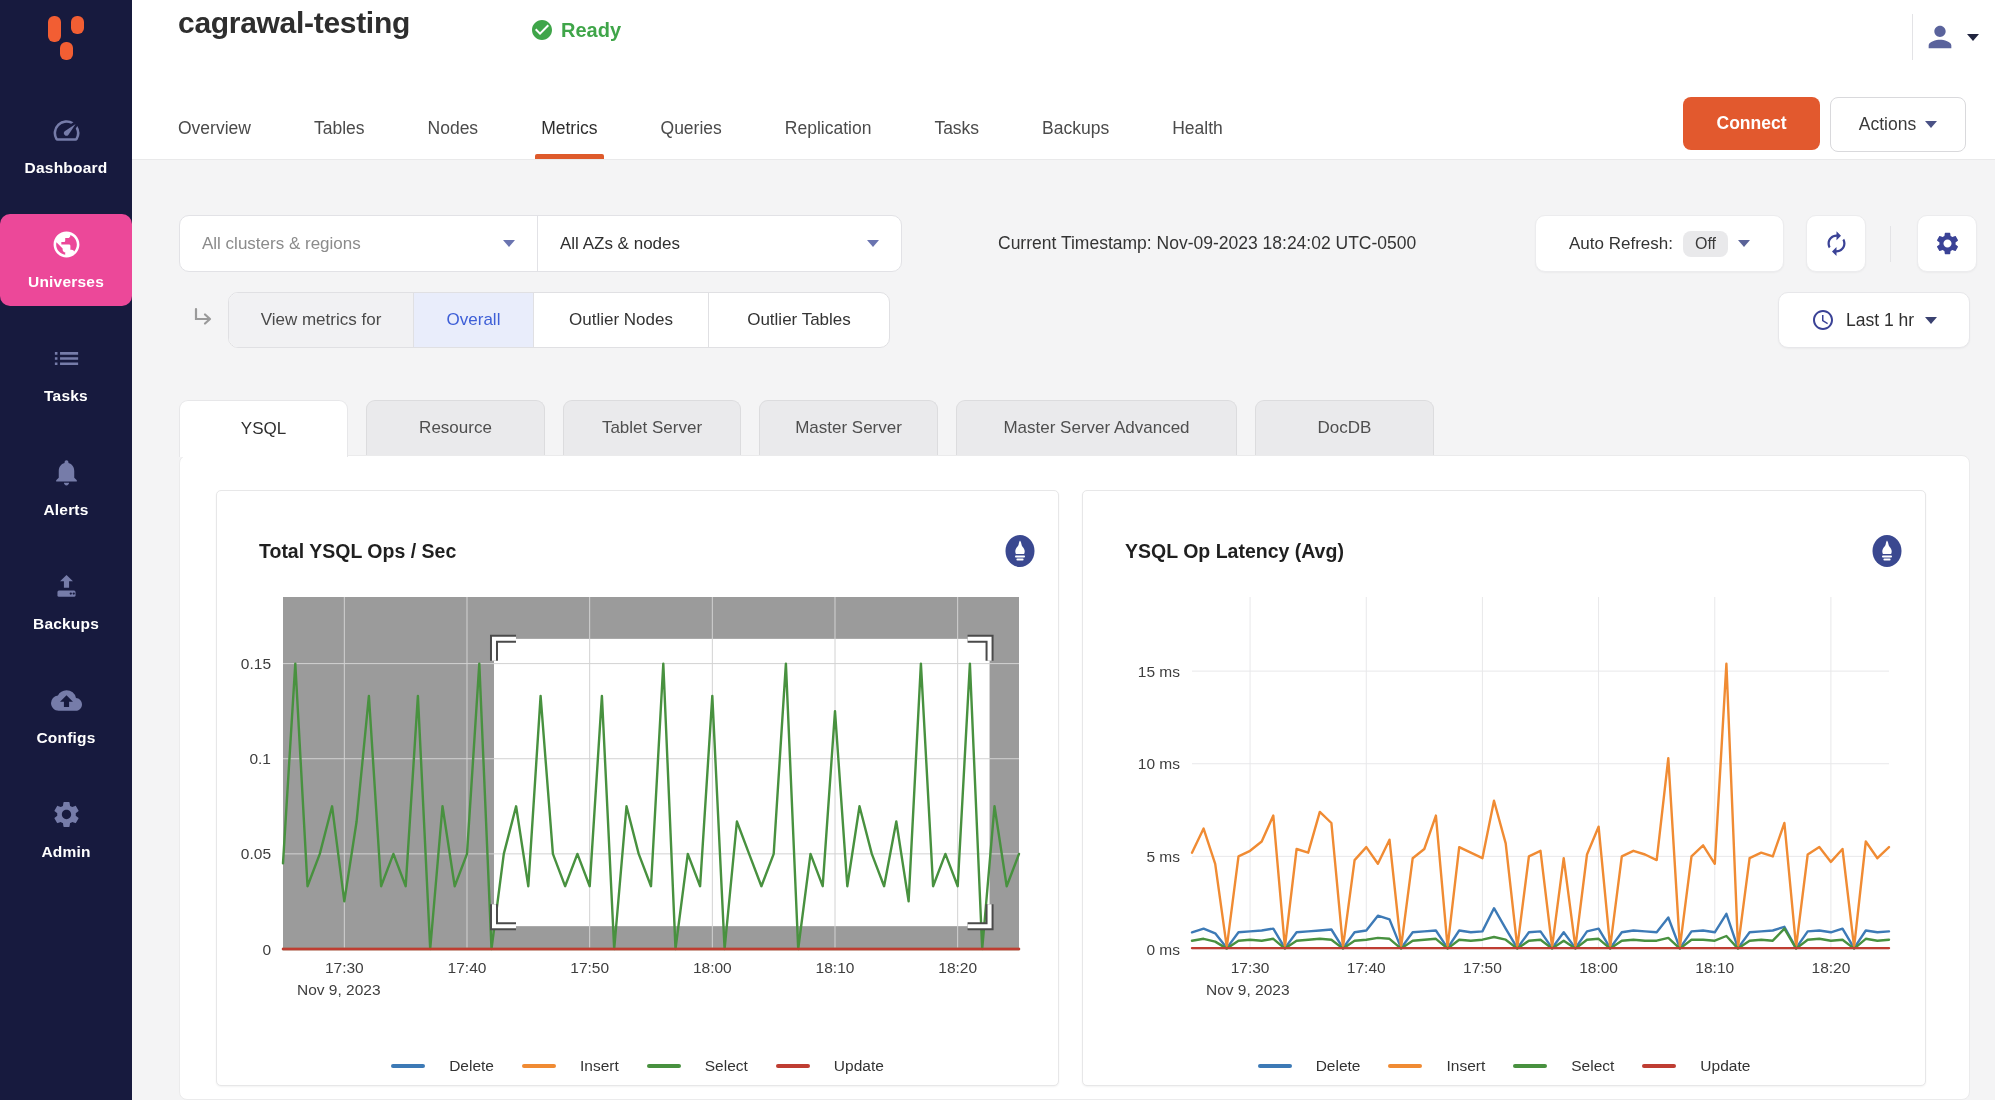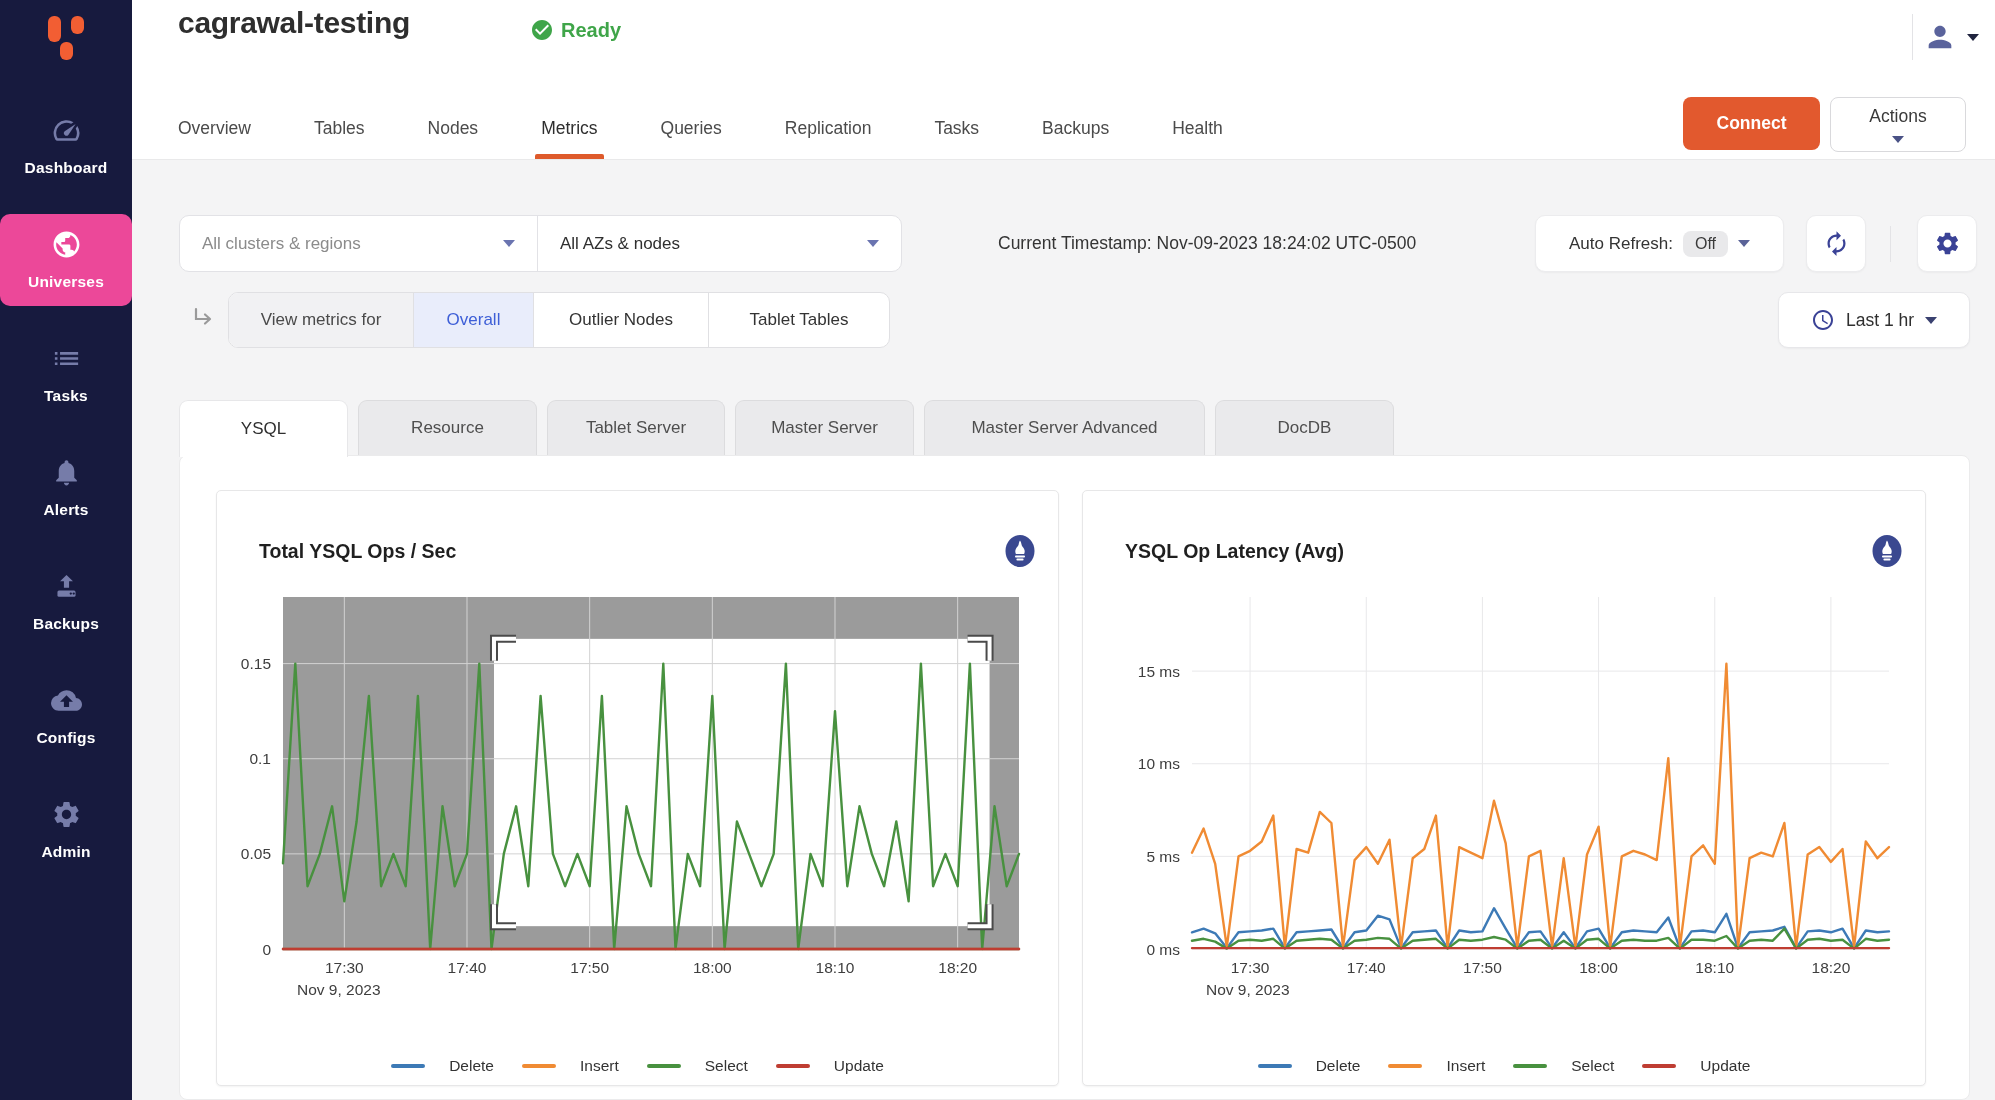--- a/index.html
+++ b/index.html
@@ -20,21 +20,21 @@
   #ready-badge span{color:#3fa549;font-size:20px;font-weight:700;}
   #user-area{position:absolute;right:16px;top:14px;display:flex;align-items:center;gap:10px;}
   .vdivider{width:1px;height:46px;background:#e3e3e6;}
   #nav-row{position:absolute;left:46px;bottom:0;height:62px;display:flex;align-items:center;gap:63px;}
   .nav-item{position:relative;font-size:17.5px;color:#4b4b4b;height:100%;display:flex;align-items:center;cursor:pointer;}
   .nav-item.active{color:#2f2f2f;}
   .nav-item.active::after{content:"";position:absolute;left:-6px;right:-6px;bottom:0;height:5px;background:#de5a2b;border-radius:2px 2px 0 0;}
   #connect-btn{position:absolute;right:175px;top:97px;width:137px;height:53px;background:#e2592e;border:none;border-radius:8px;
     color:#fff;font-size:17.5px;font-weight:700;font-family:inherit;cursor:pointer;}
   #actions-btn{position:absolute;right:29px;top:97px;width:134px;height:53px;background:#fff;border:1px solid #d9d9dc;border-radius:8px;
-    color:#3a3a3a;font-size:17.5px;font-family:inherit;cursor:pointer;display:flex;align-items:center;justify-content:center;gap:9px;flex-direction:column;}
+    color:#3a3a3a;font-size:17.5px;font-family:inherit;cursor:pointer;display:flex;align-items:center;justify-content:center;gap:9px;}
   .caret{width:0;height:0;border-left:6px solid transparent;border-right:6px solid transparent;border-top:7px solid #4a5286;}
   
   #content{position:absolute;left:132px;top:160px;width:1863px;height:940px;background:#f4f4f5;}
   #dd-group{position:absolute;left:47px;top:55px;width:723px;height:57px;background:#fff;border:1px solid #e2e2e6;border-radius:10px;
     display:flex;box-sizing:border-box;overflow:hidden;text-align:right;}
   .dd-cell{display:flex;align-items:center;justify-content:space-between;padding:0 22px;box-sizing:border-box;cursor:pointer;}
   .dd-cell:first-child{width:358px;border-right:1px solid #e2e2e6;}
   .dd-cell:last-child{flex:1;}
   .dd-placeholder{color:#8b8b8b;font-size:17px;}
   .dd-value{color:#2f2f2f;font-size:17px;}
@@ -54,21 +54,21 @@
   .vg-seg{display:flex;align-items:center;justify-content:center;font-size:17px;border-right:1px solid #e0e0e3;box-sizing:border-box;cursor:pointer;}
   .vg-seg:last-child{border-right:none;}
   .vg-label{width:185px;background:#f1f1f3;color:#4a4a4a;cursor:default;}
   .vg-overall{width:120px;background:#e9edfb;color:#3e5fd7;}
   .vg-nodes{width:175px;color:#333;}
   .vg-tables{width:180px;color:#333;}
   #time-range{position:absolute;left:1646px;top:132px;width:192px;height:56px;background:#fff;border:1px solid #e7e7ea;border-radius:10px;
     box-sizing:border-box;display:flex;align-items:center;justify-content:center;gap:11px;cursor:pointer;box-shadow:0 1px 2px rgba(0,0,0,.04);}
   #time-range span{font-size:17.5px;color:#2f2f2f;}
   
-  #metric-tabs{position:absolute;left:47px;top:240px;display:flex;gap:10px;align-items:center;z-index:2;}
+  #metric-tabs{position:absolute;left:47px;top:240px;display:flex;gap:18px;align-items:center;z-index:2;}
   .mtab{height:55px;box-sizing:border-box;border:1px solid #dcdcde;border-bottom:none;border-radius:9px 9px 0 0;background:#eaeaec;
     color:#4f4f4f;font-size:17px;display:flex;align-items:center;justify-content:center;cursor:pointer;}
   .mtab.active{height:57px;background:#fff;border-color:#e7e7e9;color:#2f2f2f;margin-bottom:-2px;}
   
   #panel{position:absolute;left:47px;top:295px;width:1791px;height:645px;background:#fff;border:1px solid #ebebec;border-radius:8px;box-sizing:border-box;z-index:1;}
   .chart-card{position:absolute;top:34px;width:843px;height:596px;background:#fff;border:1px solid #e7e7e8;border-radius:5px;
     box-shadow:0 1px 2px rgba(0,0,0,.05);box-sizing:border-box;}
   #card-0{left:36px;}
   #card-1{left:902px;width:844px;}
   .card-head{position:absolute;left:0;top:22px;width:100%;display:flex;justify-content:space-between;align-items:center;
@@ -214,21 +214,21 @@
 
   <span id="row2-arrow"><svg width="26" height="26" viewBox="0 0 26 26">
         <path d="M6 4v10h13" fill="none" stroke="#9a9a9a" stroke-width="2.2" stroke-linecap="round"></path>
         <path d="M15 9.5 20 14l-5 4.5" fill="none" stroke="#9a9a9a" stroke-width="2.2" stroke-linecap="round" stroke-linejoin="round"></path>
       </svg></span>
 
   <div id="view-group">
     <div class="vg-seg vg-label">View metrics for</div>
     <div class="vg-seg vg-overall">Overall</div>
     <div class="vg-seg vg-nodes">Outlier Nodes</div>
-    <div class="vg-seg vg-tables">Tablet Tables</div>
+    <div class="vg-seg vg-tables">Outlier Tables</div>
   </div>
 
   <div id="time-range">
     <span style="display:flex;">
         <svg viewBox="0 0 24 24" width="24" height="24" style="fill:#3a4296">
           <path d="M11.99 2C6.47 2 2 6.48 2 12s4.47 10 9.99 10C17.52 22 22 17.52 22 12S17.52 2 11.99 2zM12 20c-4.42 0-8-3.58-8-8s3.58-8 8-8 8 3.58 8 8-3.58 8-8 8zm.5-13H11v6l5.25 3.15.75-1.23-4.5-2.67z"></path>
         </svg>
       </span>
     <span>Last 1 hr</span>
     <span class="caret" style="border-top-color:#3a4170;"></span>

